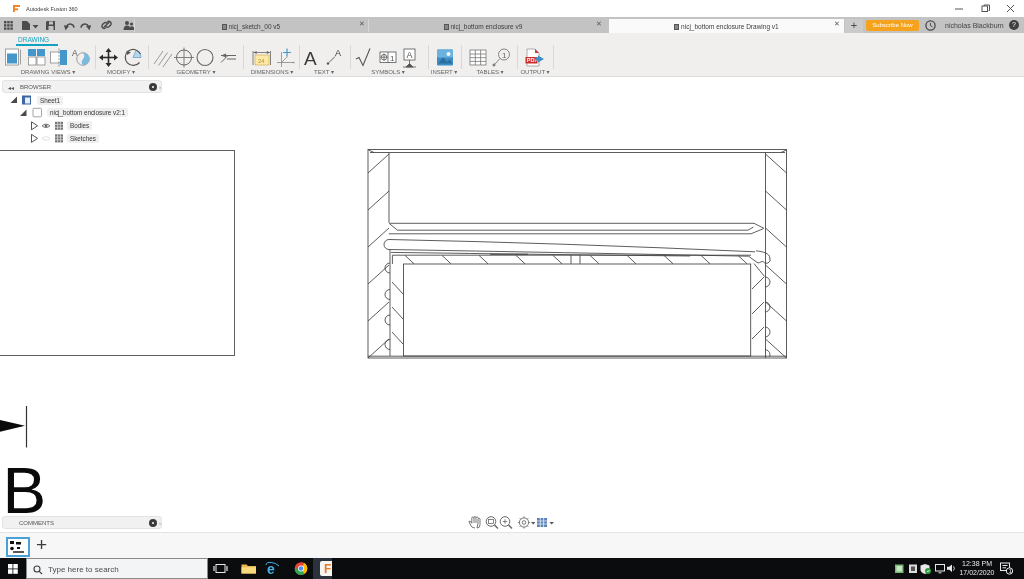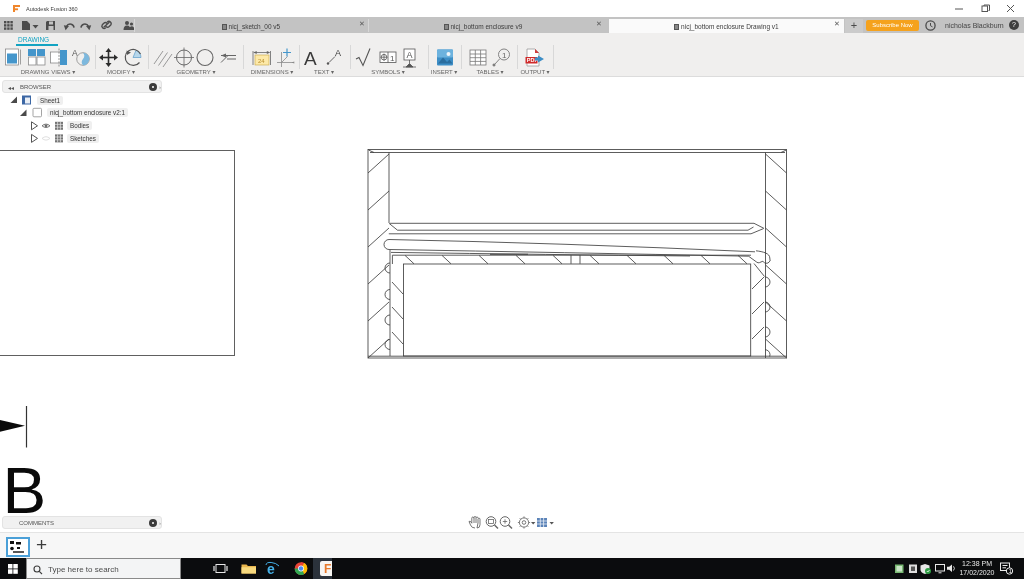--- a/index.html
+++ b/index.html
@@ -32,21 +32,21 @@
 .pdot::after { content:""; position:absolute; left:3px; top:3px; width:2px; height:2px; border-radius:50%; background:#fff; }
 
 .trow { position:absolute; font-size:6.3px; color:#333; height:9px; }
 .tpill { background:#efefef; padding:0 3px; border-radius:2px; line-height:9px; display:inline-block; }
 
 
 #sheetbar { position:absolute; left:0; top:532px; width:1024px; height:26px; background:#f7f7f7; border-top:1px solid #e4e4e4; }
 
 
 #taskbar { position:absolute; left:0; top:558px; width:1024px; height:21px; background:#0b0c0e; }
-#searchbox { position:absolute; left:26px; top:0; width:155px; height:21px; background:#f3f4f5; border:1px solid #8a8a8a;text-align:center; }
+#searchbox { position:absolute; left:26px; top:0; width:182px; height:21px; background:#f3f4f5; border:1px solid #8a8a8a;text-align:center; }
 .tray { position:absolute; color:#e8e8e8; }
 </style>
 </head>
 <body>
 <div id="app">
 
 <div id="titlebar">
   <svg class="abs" style="left:13px;top:5px" width="7" height="7" viewBox="0 0 9 9">
     <path d="M1.2,9 L1.2,1.2 L9,1.2" stroke="#f0862b" stroke-width="2.8" fill="none"></path>
     <path d="M1.2,5.5 L6.5,5.5" stroke="#f0862b" stroke-width="2.4" fill="none"></path>

